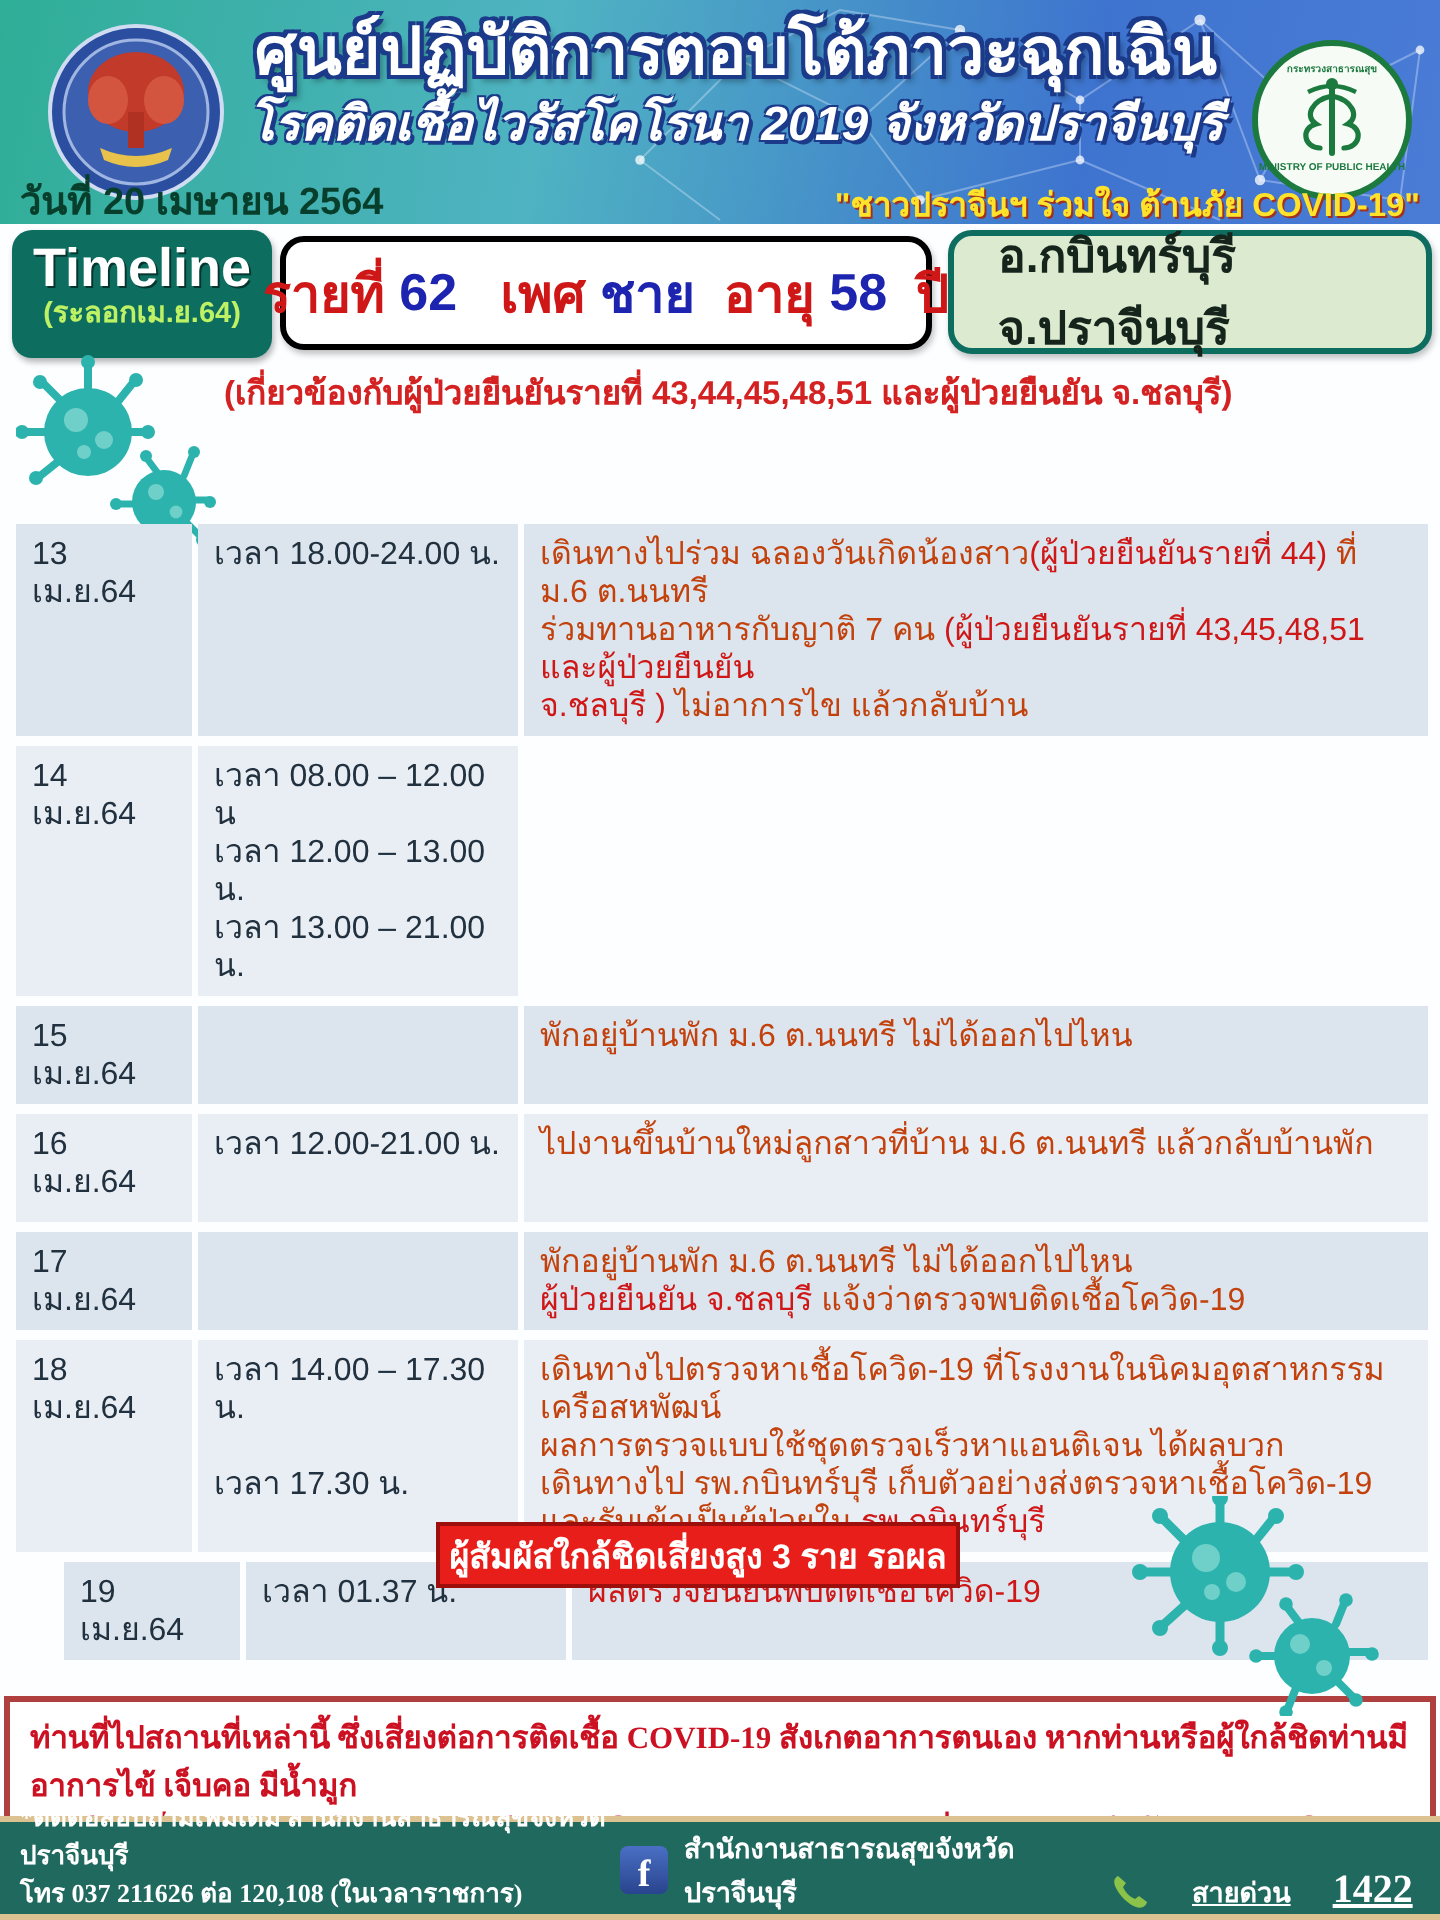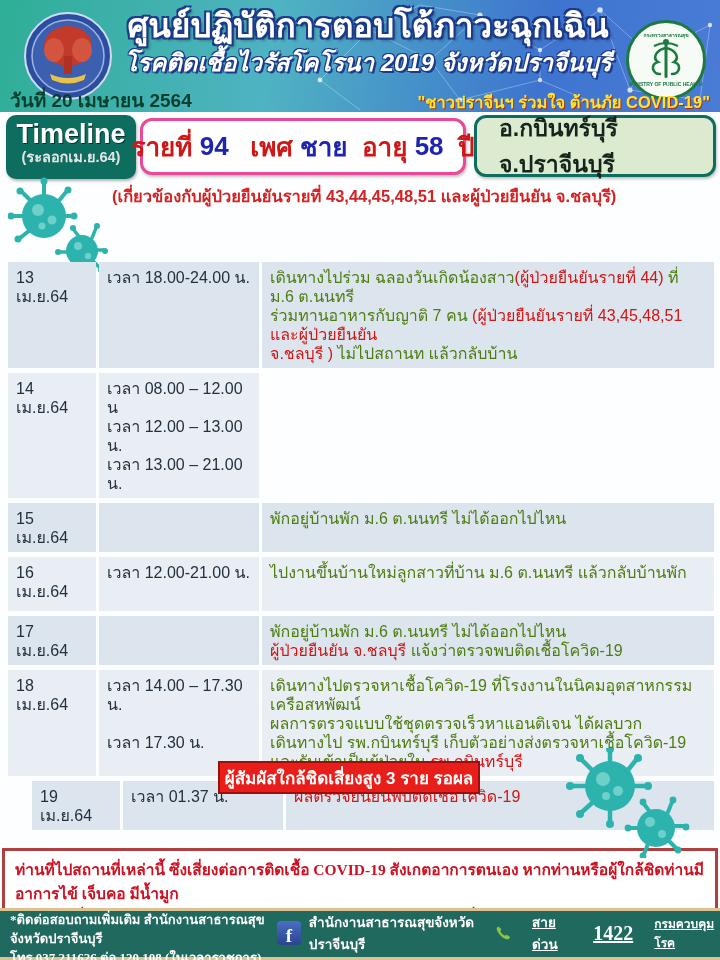--- a/index.html
+++ b/index.html
@@ -23,28 +23,28 @@
   .moph .ring{font-size:5px;color:#1c7a3f;font-weight:bold;line-height:1;}
   .date-line{position:absolute;left:10px;top:85px;font-size:19px;font-weight:bold;color:#083f2c;}
   .slogan{position:absolute;right:10px;top:89px;font-size:16.5px;font-weight:bold;color:#ffe32b;
     text-shadow:1px 1px 0 #a03020;}
 
   
   .timeline-box{position:absolute;left:6px;top:115px;width:130px;height:64px;background:#0d6e60;
     border-radius:10px;text-align:center;color:#fff;box-shadow:1px 2px 3px rgba(0,0,0,.3);}
   .timeline-box .tl{font-size:27px;font-weight:bold;line-height:1.2;margin-top:3px;
     text-shadow:1px 1px 0 #06352e;}
-  .timeline-box .sub{font-size:14.5px;font-weight:bold;color:#e5e5e5;line-height:1.1;}
+  .timeline-box .sub{font-size:14.5px;font-weight:bold;color:#bef264;line-height:1.1;}
   .case-box{position:absolute;left:140px;top:118px;width:326px;height:57px;background:#fff;
-    border:3px solid #ec4899;border-radius:12px;box-sizing:border-box;
+    border:3px solid #000000;border-radius:12px;box-sizing:border-box;
     display:flex;align-items:center;justify-content:center;font-size:26px;font-weight:bold;
     white-space:pre;box-shadow:1px 2px 3px rgba(0,0,0,.25);}
   .seg-red{color:#cf1717;}
   .seg-blue{color:#1c24b0;}
-  .seg-dark{color:#4d7c0f;}
+  .seg-dark{color:#c2410c;}
   .loc-box{position:absolute;left:474px;top:115px;width:242px;height:62px;background:#dcead0;
     border:3px solid #0d6e60;border-radius:12px;box-sizing:border-box;
     display:flex;align-items:center;justify-content:center;
     font-size:23px;font-weight:bold;color:#15251c;box-shadow:1px 2px 3px rgba(0,0,0,.25);padding-left:22px;}
   .related{position:absolute;left:112px;top:183px;width:600px;font-size:16.5px;font-weight:bold;
     color:#d42222;}
   .virus-left{position:absolute;left:8px;top:176px;}
   .virus-right{position:absolute;left:548px;top:748px;z-index:5;}
 
   
@@ -62,21 +62,21 @@
 
   
   .badge{position:absolute;left:218px;top:761px;width:262px;height:33px;background:#e81e1a;
     border:2px solid #9c0f0c;box-sizing:border-box;color:#fff;font-size:17px;font-weight:bold;
     display:flex;align-items:center;justify-content:center;}
   .warning{position:absolute;left:2px;top:848px;width:716px;box-sizing:border-box;background:#fff;
     border:3px solid #b04040;padding:7px 10px 6px 10px;
     font-family:"Liberation Serif",serif;font-weight:bold;font-size:15.5px;line-height:1.55;color:#cc1122;}
   .footer{position:absolute;left:0;top:908px;width:720px;height:52px;background:#20695e;
     border-top:3px solid #ddc291;border-bottom:3px solid #ddc291;box-sizing:border-box;
-    display:flex;align-items:flex-start;color:#fff;font-family:"Liberation Serif",serif;}
+    display:flex;align-items:flex-end;color:#fff;font-family:"Liberation Serif",serif;}
   .f-left{margin-left:10px;width:300px;font-size:13px;line-height:1.45;font-weight:bold;}
   .f-fb{display:flex;align-items:center;gap:8px;width:245px;font-size:13.5px;font-weight:bold;}
   .fb-icon{width:24px;height:24px;background:linear-gradient(#4a6fc4,#29448e);border-radius:4px;
     color:#fff;font-family:"Liberation Serif",serif;font-weight:bold;font-size:19px;
     display:flex;align-items:flex-end;justify-content:center;line-height:1;flex:none;}
   .f-hot{display:flex;align-items:center;gap:21px;font-weight:bold;text-decoration:underline;}
   .hot-num{font-size:20px;}
   .hot-label{font-size:13.5px;}
   .hot-dept{font-size:12px;}
 </style>
@@ -137,21 +137,21 @@
 
     <div class="date-line">วันที่ 20 เมษายน 2564</div>
     <div class="slogan">"ชาวปราจีนฯ ร่วมใจ ต้านภัย COVID-19"</div>
   </div>
 
   <div class="timeline-box">
     <div class="tl">Timeline</div>
     <div class="sub">(ระลอกเม.ย.64)</div>
   </div>
 
-  <div class="case-box" id="case-box"><span class="seg-red">รายที่ </span><span class="seg-blue">94</span><span class="seg-red">   เพศ </span><span class="seg-blue">ชาย</span><span class="seg-red">  อายุ </span><span class="seg-blue">58</span><span class="seg-red">  ปี</span></div>
+  <div class="case-box" id="case-box"><span class="seg-red">รายที่ </span><span class="seg-blue">62</span><span class="seg-red">   เพศ </span><span class="seg-blue">ชาย</span><span class="seg-red">  อายุ </span><span class="seg-blue">58</span><span class="seg-red">  ปี</span></div>
 
   <div class="loc-box">อ.กบินทร์บุรี จ.ปราจีนบุรี</div>
 
   <svg class="virus-left" width="100" height="100" viewBox="0 0 100 100">
     <g stroke="#2cb3ae" stroke-width="4" stroke-linecap="round">
       <line x1="36" y1="6" x2="36" y2="20"></line>
         <line x1="14" y1="16" x2="24" y2="26"></line>
       <line x1="4" y1="40" x2="18" y2="40"></line>
         <line x1="12" y1="62" x2="22" y2="54"></line>
       <line x1="58" y1="16" x2="50" y2="26"></line>
@@ -194,21 +194,21 @@
 
   <div class="ttable" id="ttable">
       <div class="trow a">
         <div class="cell c-date">13 เม.ย.64</div>
         <div class="cell c-time">
           <div>เวลา 18.00-24.00 น.</div>
         </div>
         <div class="cell c-detail">
           <div><span class="seg-dark">เดินทางไปร่วม ฉลองวันเกิดน้องสาว</span><span class="seg-red">(ผู้ป่วยยืนยันรายที่ 44)</span><span class="seg-dark"> ที่ ม.6 ต.นนทรี</span></div>
           <div><span class="seg-dark">ร่วมทานอาหารกับญาติ 7 คน </span><span class="seg-red">(ผู้ป่วยยืนยันรายที่ 43,45,48,51 และผู้ป่วยยืนยัน</span></div>
-          <div><span class="seg-red">จ.ชลบุรี ) </span><span class="seg-dark">ไม่ไปสถานท แล้วกลับบ้าน</span></div>
+          <div><span class="seg-red">จ.ชลบุรี ) </span><span class="seg-dark">ไม่อาการไข แล้วกลับบ้าน</span></div>
         </div>
       </div>
       <div class="trow b">
         <div class="cell c-date">14 เม.ย.64</div>
         <div class="cell c-time">
           <div>เวลา 08.00 – 12.00 น</div>
           <div>เวลา 12.00 – 13.00 น.</div>
           <div>เวลา 13.00 – 21.00 น.</div>
         </div>
       </div>
@@ -320,17 +320,16 @@
     <div class="f-fb">
       <span class="fb-icon">f</span>
       <span>สำนักงานสาธารณสุขจังหวัดปราจีนบุรี</span>
     </div>
     <div class="f-hot">
       <svg width="20" height="20" viewBox="0 0 20 20">
         <path d="M4 2 C2 3 1.5 5 3 8 C5 12 9 16 13 17.5 C16 18.5 18 17 18.5 15 L14.5 12 L12.5 13.5 C10 12.5 7.5 10 6.5 7.5 L8 5.5 Z" fill="#8bc34a"></path>
       </svg>
       <span class="hot-label">สายด่วน</span>
       <span class="hot-num">1422</span>
-      <span class="hot-dept">กรมควบคุมโรค</span>
     </div>
   </div>
 
 </div>
 
 </body></html>

